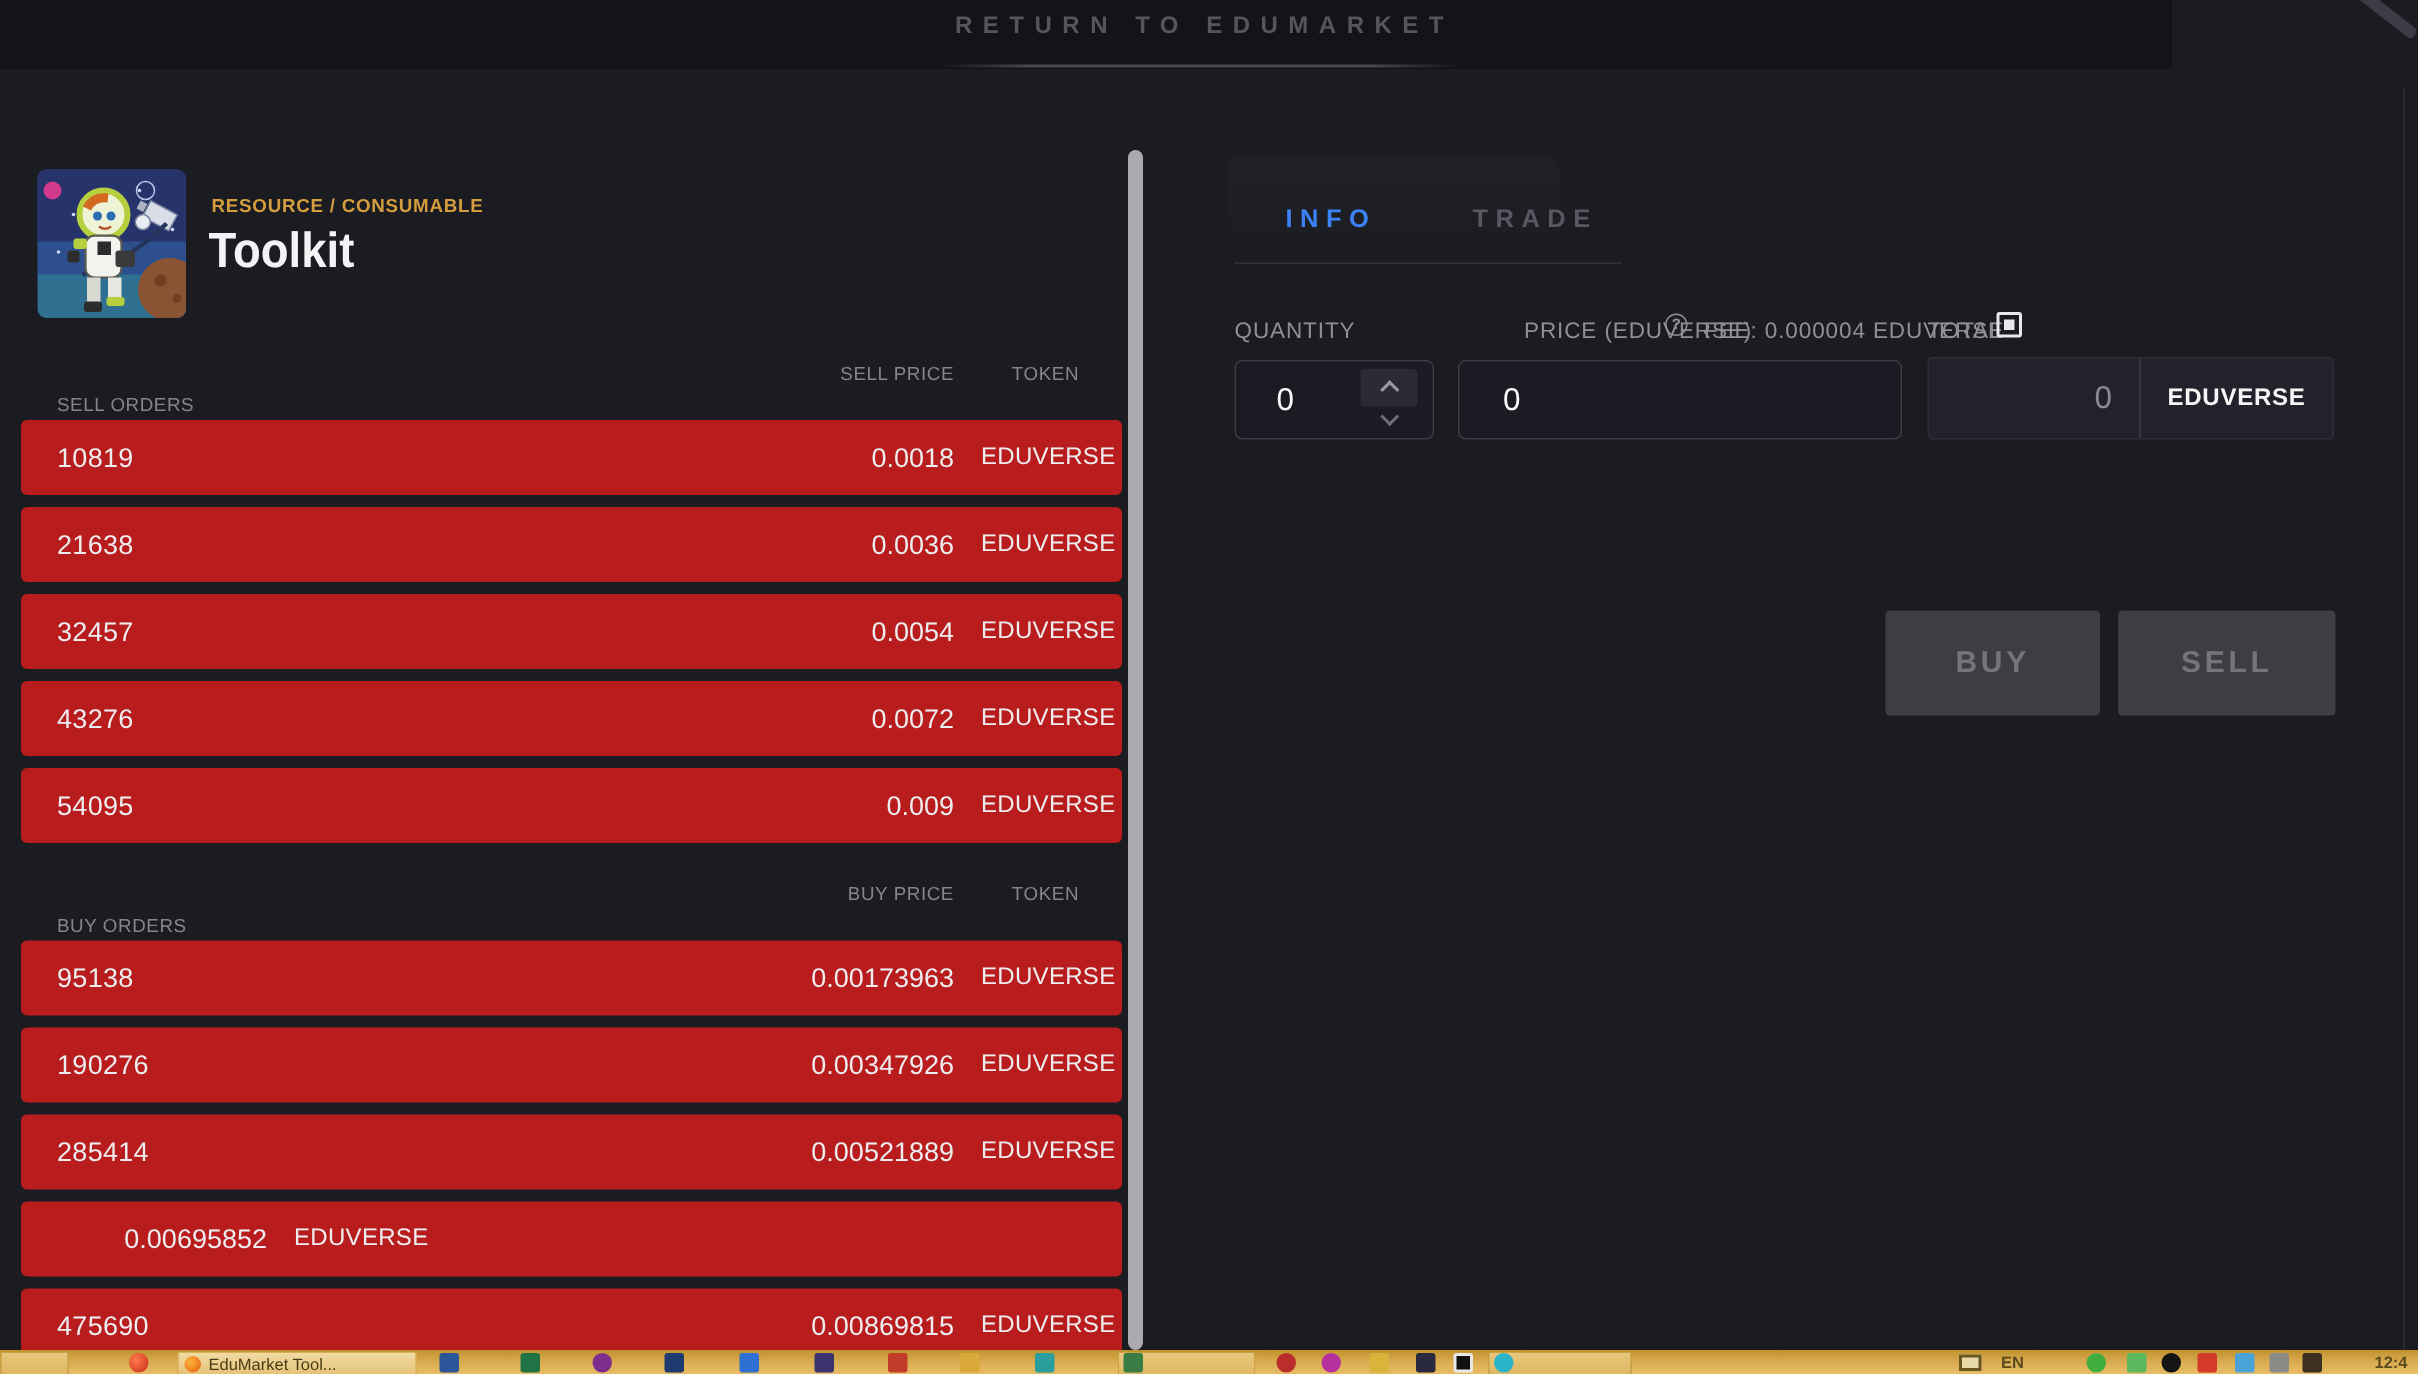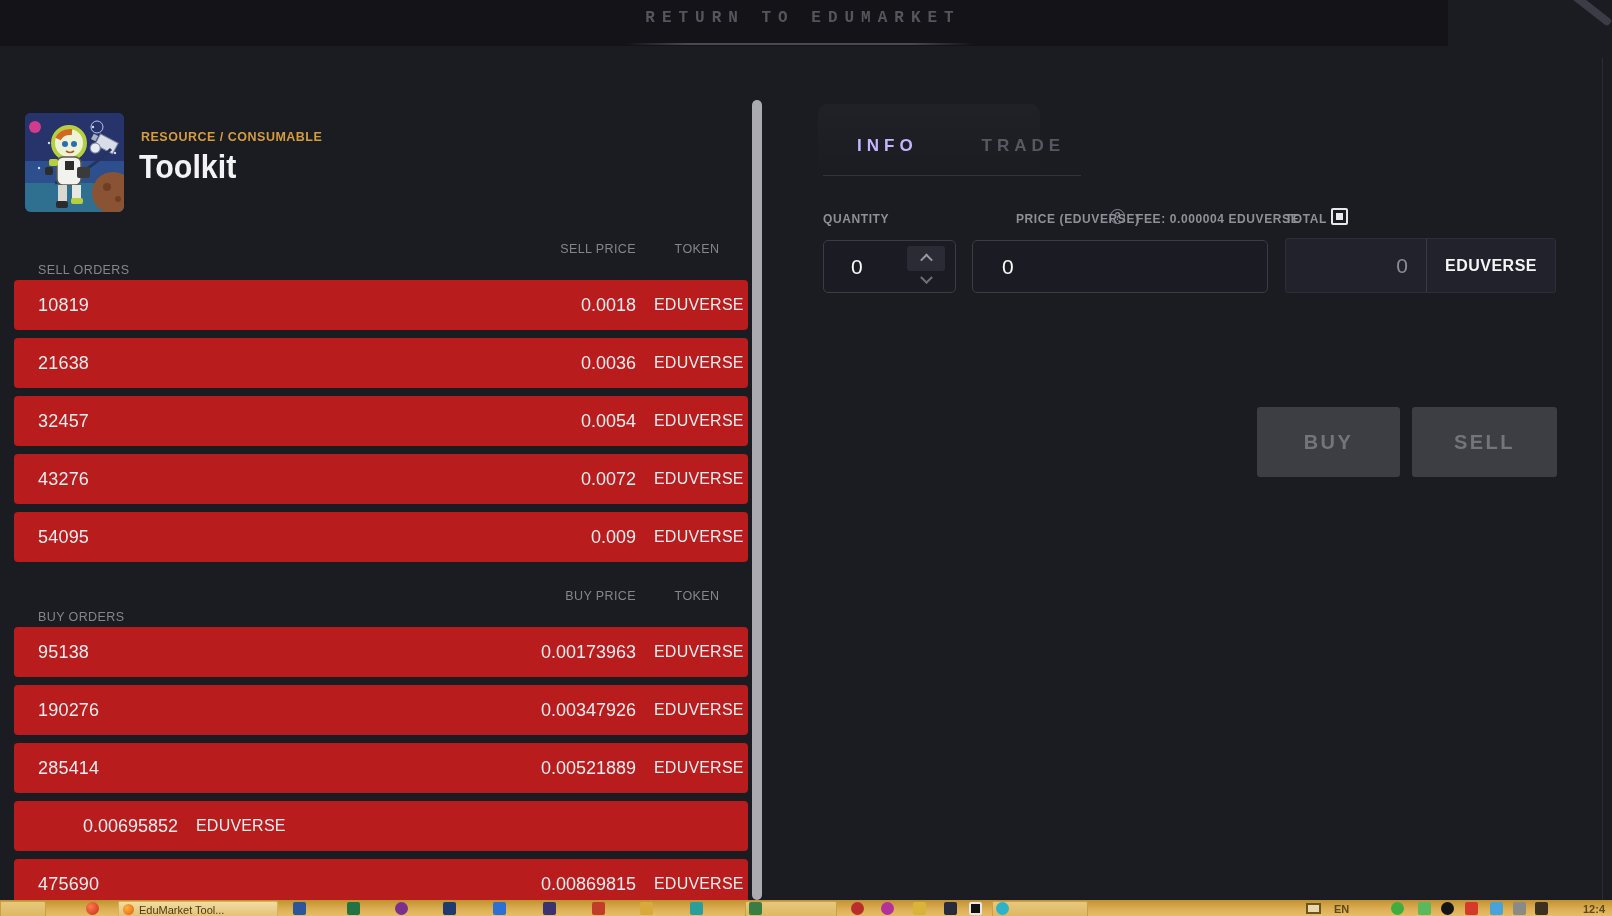--- a/index.html
+++ b/index.html
@@ -6,21 +6,21 @@
   html,body { width:1612px; height:916px; overflow:hidden; }
   body {
     font-family:"Liberation Sans", sans-serif;
     background:#1b1b22;
     position:relative;
     color:#eef0f2;
   }
   .stage { position:absolute; inset:0; }
 
   
-  .topbar { position:absolute; left:0; top:0; width:1448px; height:46px; background:#131318;font-family:Liberation Mono, monospace; }
+  .topbar { position:absolute; left:0; top:0; width:1448px; height:46px; background:#131318; }
   .topbar-title {
     position:absolute; top:9px; left:0; width:1606px; text-align:center;
     font-size:16px; font-weight:bold; letter-spacing:7px; color:#55555e;
   }
   .topbar-underline {
     position:absolute; left:627px; top:43px; width:346px; height:2px;
     background:linear-gradient(90deg, rgba(90,90,100,0) 0%, #4a4a54 18%, #4a4a54 82%, rgba(90,90,100,0) 100%);
   }
 
   
@@ -77,26 +77,26 @@
   }
 
   
   .tabs-bg {
     position:absolute; left:818px; top:104px; width:222px; height:72px;
     background:linear-gradient(180deg, rgba(255,255,255,.025), rgba(255,255,255,0));
     border-radius:10px;
   }
   .tabs { position:absolute; left:857px; top:136px; display:flex; gap:64px; }
   .tab { font-size:17px; font-weight:bold; letter-spacing:5px; color:#585862; cursor:pointer; }
-  .tab.active { color:#c4b5fd; }
+  .tab.active { color:#3b82f6; }
   .tabs-underline { position:absolute; left:823px; top:175px; width:258px; height:1px; background:#33333c; }
 
   .field-label {
     position:absolute; top:212px;
-    font-size:12px; font-weight:bold; letter-spacing:.6px; color:#8f8f98;
+    font-size:15px; font-weight:normal; letter-spacing:.6px; color:#8f8f98;
   }
   #label-quantity { left:823px; }
   #label-price { left:1016px; }
   #label-fee { left:1136px; }
   #label-total { left:1285px; }
 
   .help-icon {
     position:absolute; left:1110px; top:209px; width:15px; height:15px;
     border:1px solid #8f8f98; border-radius:50%;
     font-size:10px; font-weight:bold; color:#8f8f98;

